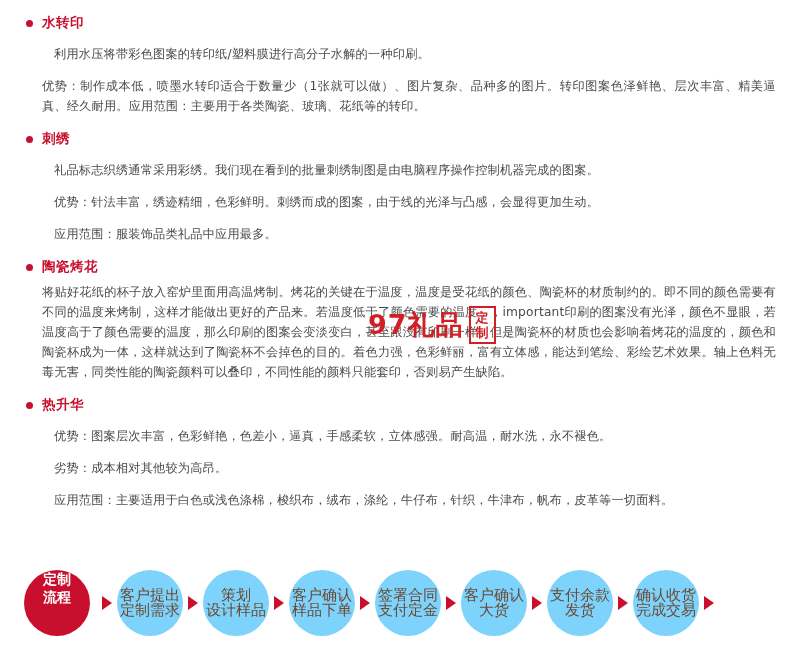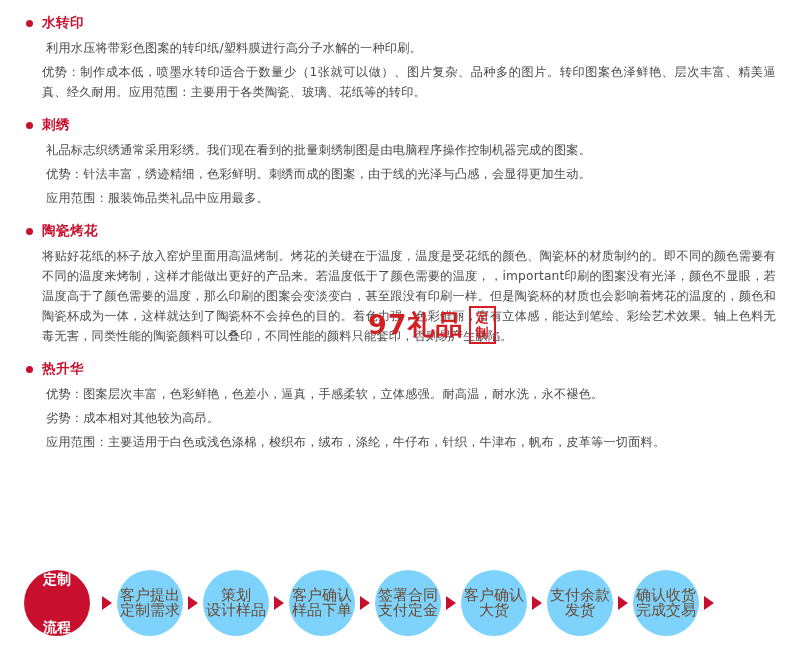--- a/index.html
+++ b/index.html
@@ -47,21 +47,21 @@
     font-weight: bold;
     letter-spacing: 0.5px;
   }
   .sec-body {
     padding-left: 18px;
   }
   .line {
     font-size: 12.2px;
     line-height: 20px;
     color: #4a4a4a;
-    margin: 4px;
+    margin: 12px;
     letter-spacing: 0.2px;
   }
   .para {
     font-size: 12.2px;
     line-height: 20px;
     color: #4a4a4a;
     margin: 0;
     text-align: justify;
     letter-spacing: 0.2px;
   }
@@ -107,21 +107,21 @@
   }
   .flow-badge {
     width: 66px;
     height: 66px;
     border-radius: 50%;
     background: #c8102e;
     color: #fff;
     display: flex;
     flex-direction: column;
     align-items: center;
-    justify-content: space-between;
+    justify-content: flex-start;
     font-size: 14px;
     font-weight: bold;
     line-height: 18px;
     flex: 0 0 auto;
   }
   .flow-step {
     width: 66px;
     height: 66px;
     border-radius: 50%;
     background: #7dd3fc;

